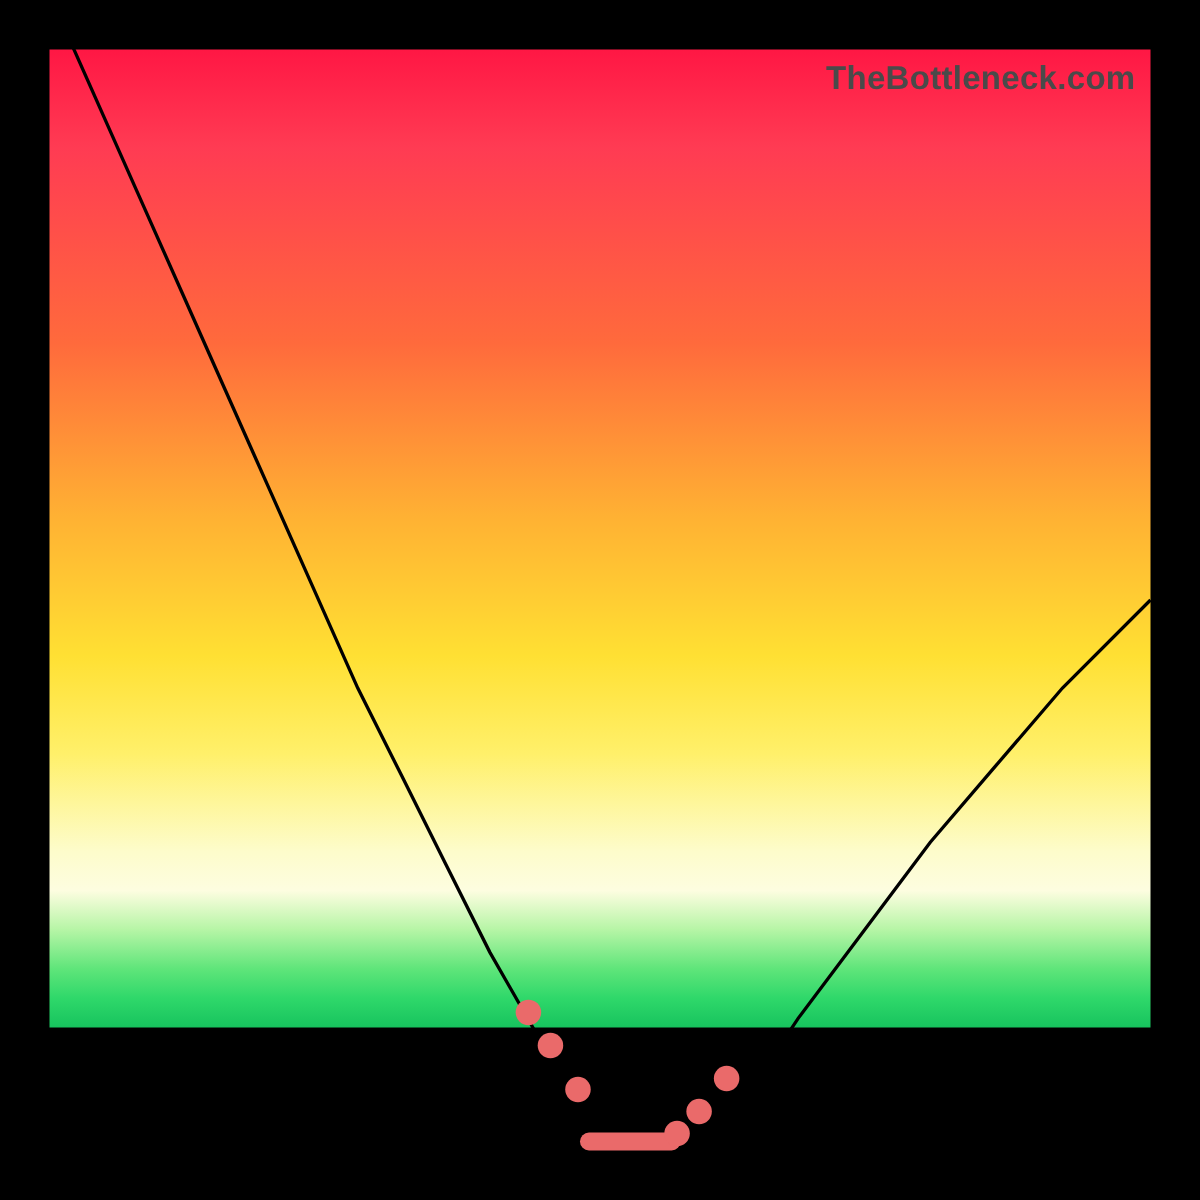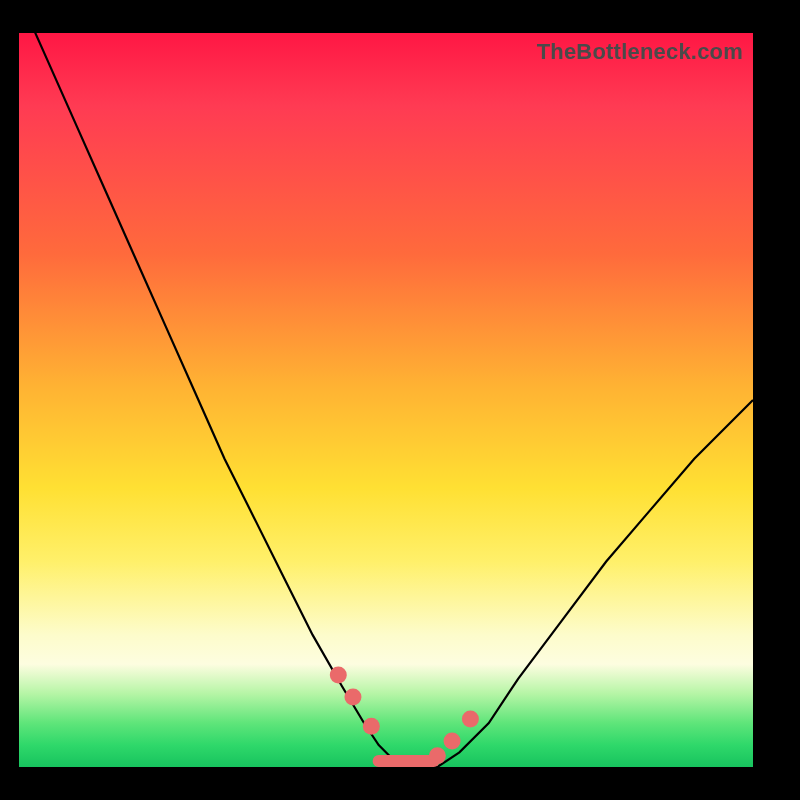--- a/index.html
+++ b/index.html
@@ -12,24 +12,24 @@
     font-family: Arial, Helvetica, sans-serif;
   }
   .frame {
     position: relative;
     width: 800px;
     height: 800px;
     background: #000;
   }
   .plot-area {
     position: absolute;
-    left: 19px;
+    left: 33px;
     top: 33px;
     width: 734px;
-    height: 734px;
+    height: 652px;
     
     background: linear-gradient(
       to bottom,
       #ff1744 0%,
       #ff3b53 10%,
       #ff6a3c 30%,
       #ffb233 48%,
       #ffe033 62%,
       #fff06a 72%,
       #fdfccb 82%,

